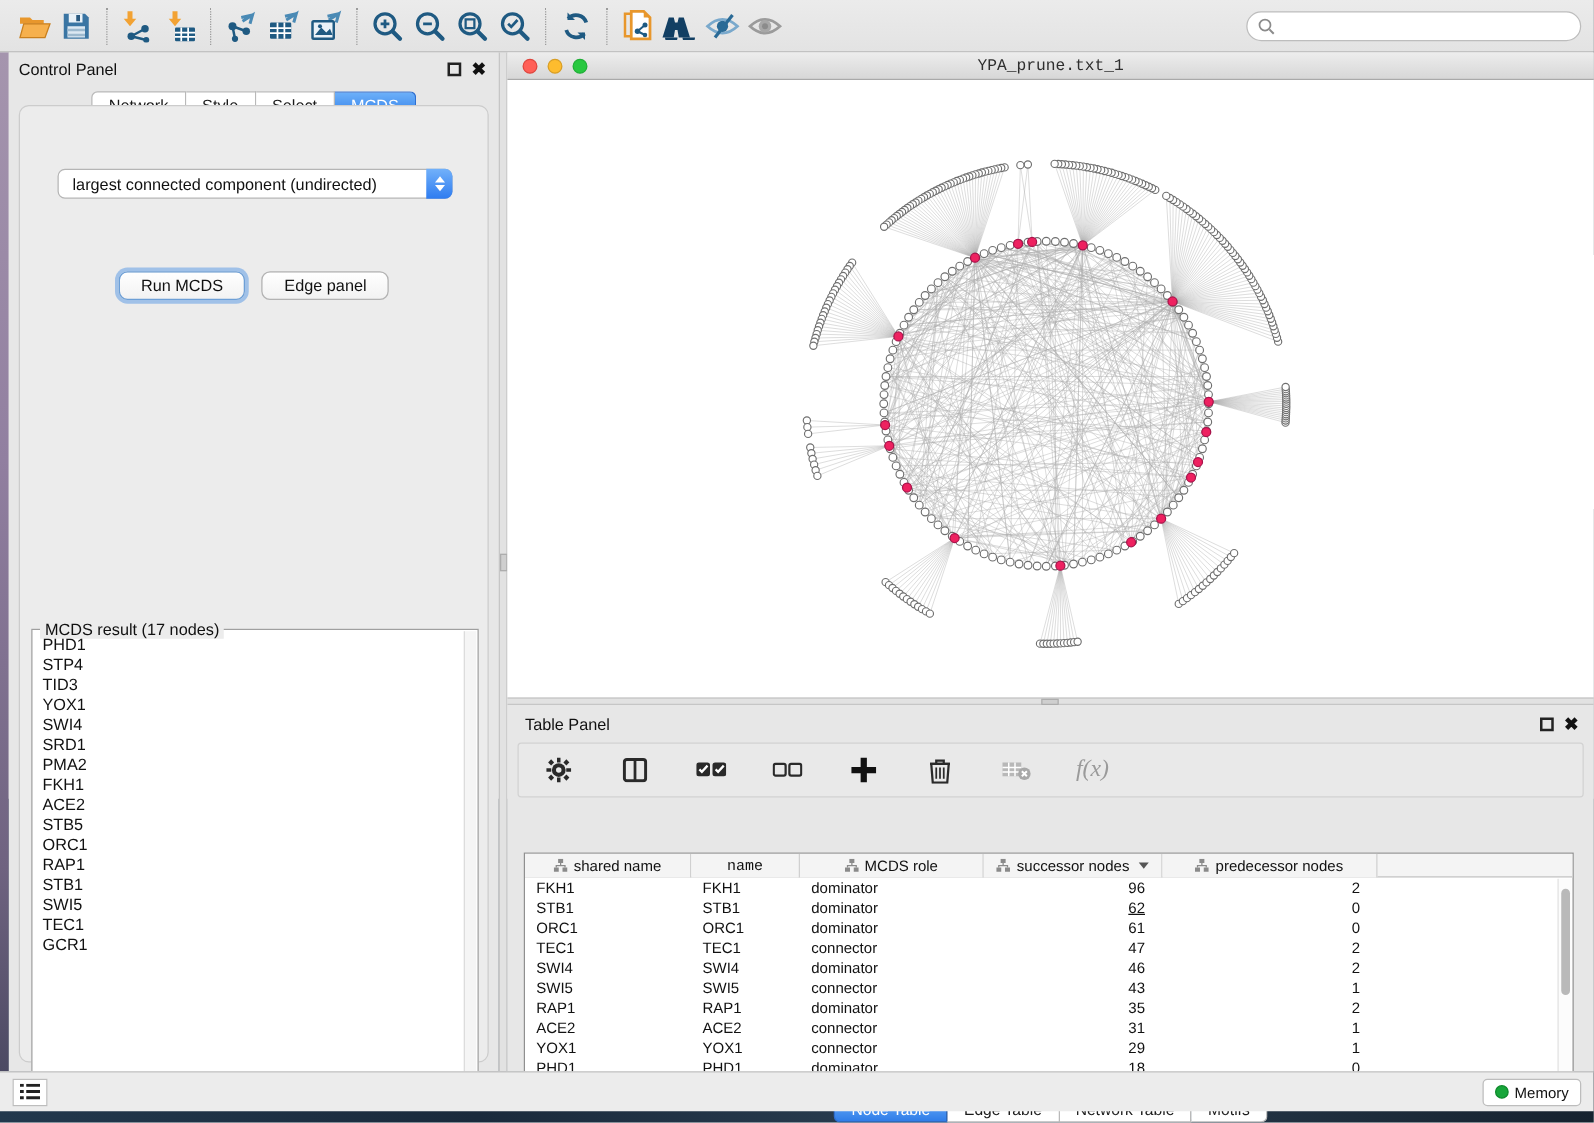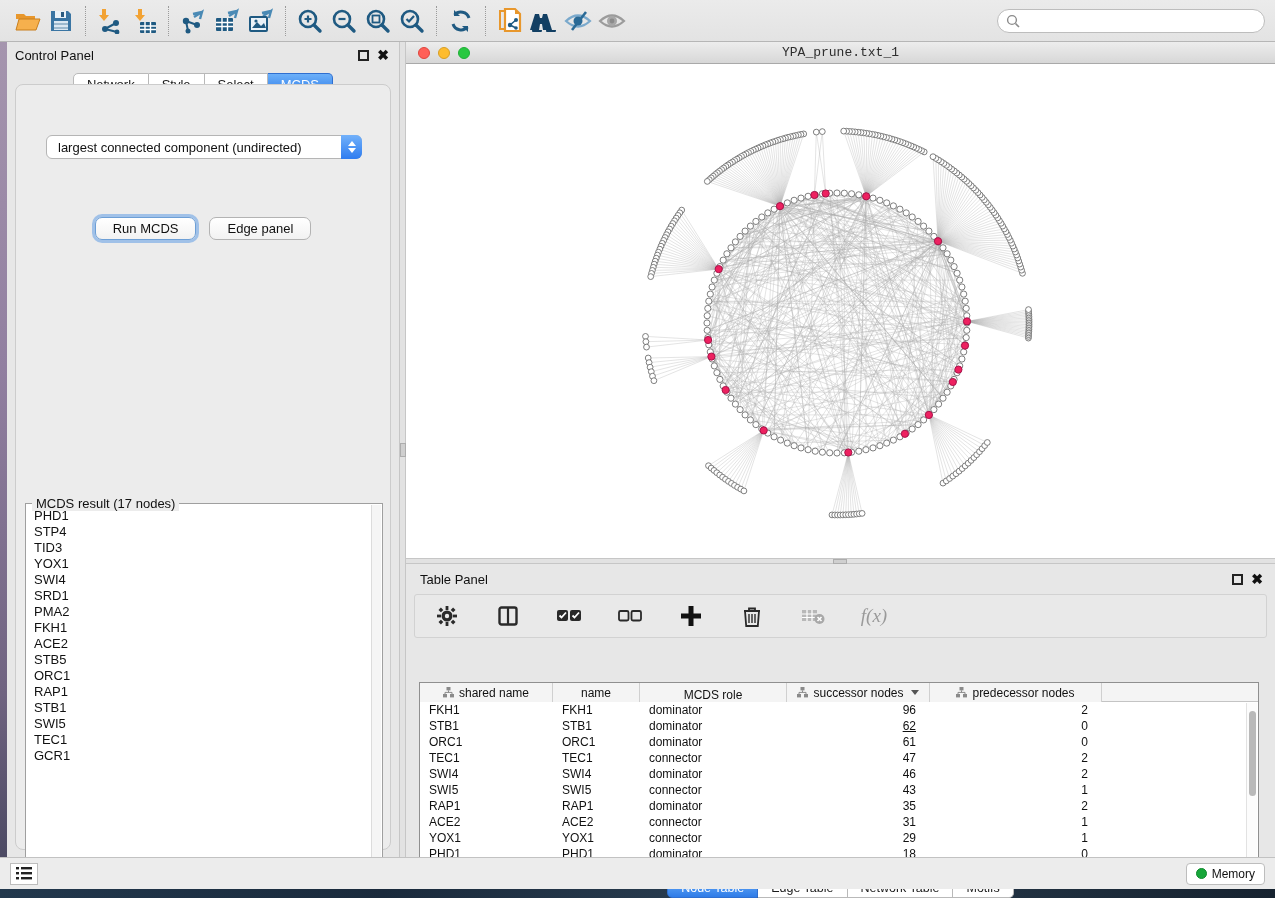--- a/index.html
+++ b/index.html
@@ -1385,24 +1385,24 @@
               <svg width="11" height="11" viewBox="0 0 11 11">
                 <g fill="#8a8a8a">
                   <rect x="3.5" y="0" width="4" height="3.4"></rect>
                   <rect x="0" y="7" width="4" height="3.4"></rect>
                   <rect x="7" y="7" width="4" height="3.4"></rect>
                 </g>
                 <path d="M5.5 3.4 v2 M2 7 v-1.6 h7 V7" fill="none" stroke="#8a8a8a" stroke-width="1"></path>
               </svg>
               <span>shared name</span>
             </div>
-            <div class="th-cell" style="width: 87px;">
+            <div class="th-cell" style="width: 87px; font-family: Liberation Mono, monospace;">
               <span>name</span>
             </div>
-            <div class="th-cell" style="width: 147px; flex-direction: column;">
+            <div class="th-cell" style="width: 147px;">
               <svg width="11" height="11" viewBox="0 0 11 11">
                 <g fill="#8a8a8a">
                   <rect x="3.5" y="0" width="4" height="3.4"></rect>
                   <rect x="0" y="7" width="4" height="3.4"></rect>
                   <rect x="7" y="7" width="4" height="3.4"></rect>
                 </g>
                 <path d="M5.5 3.4 v2 M2 7 v-1.6 h7 V7" fill="none" stroke="#8a8a8a" stroke-width="1"></path>
               </svg>
               <span>MCDS role</span>
             </div>

